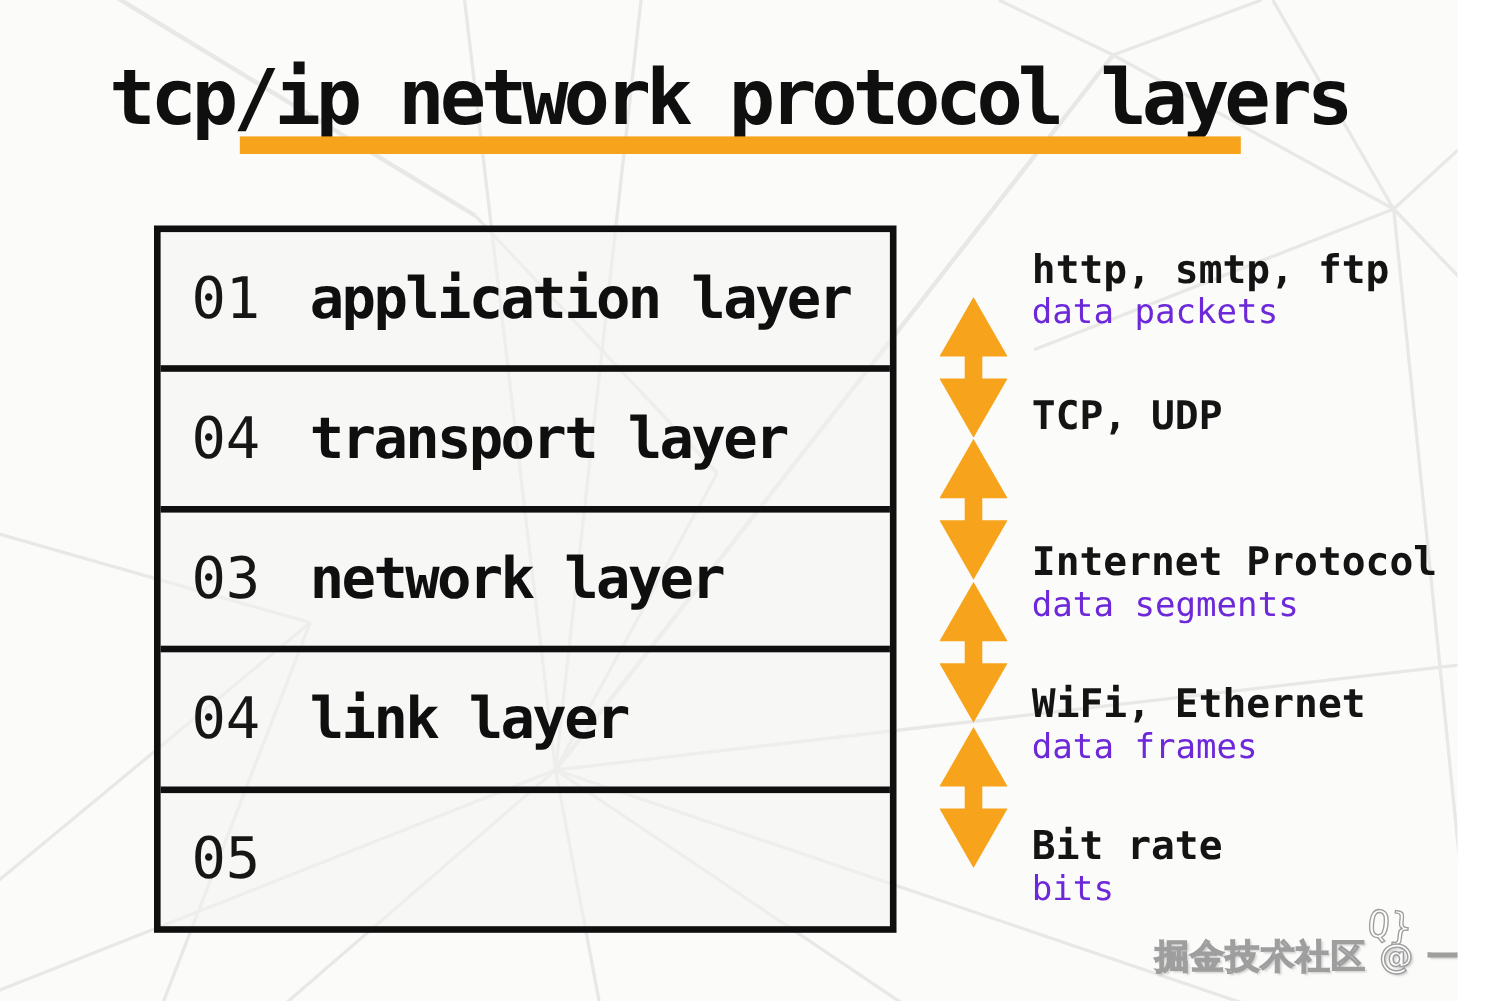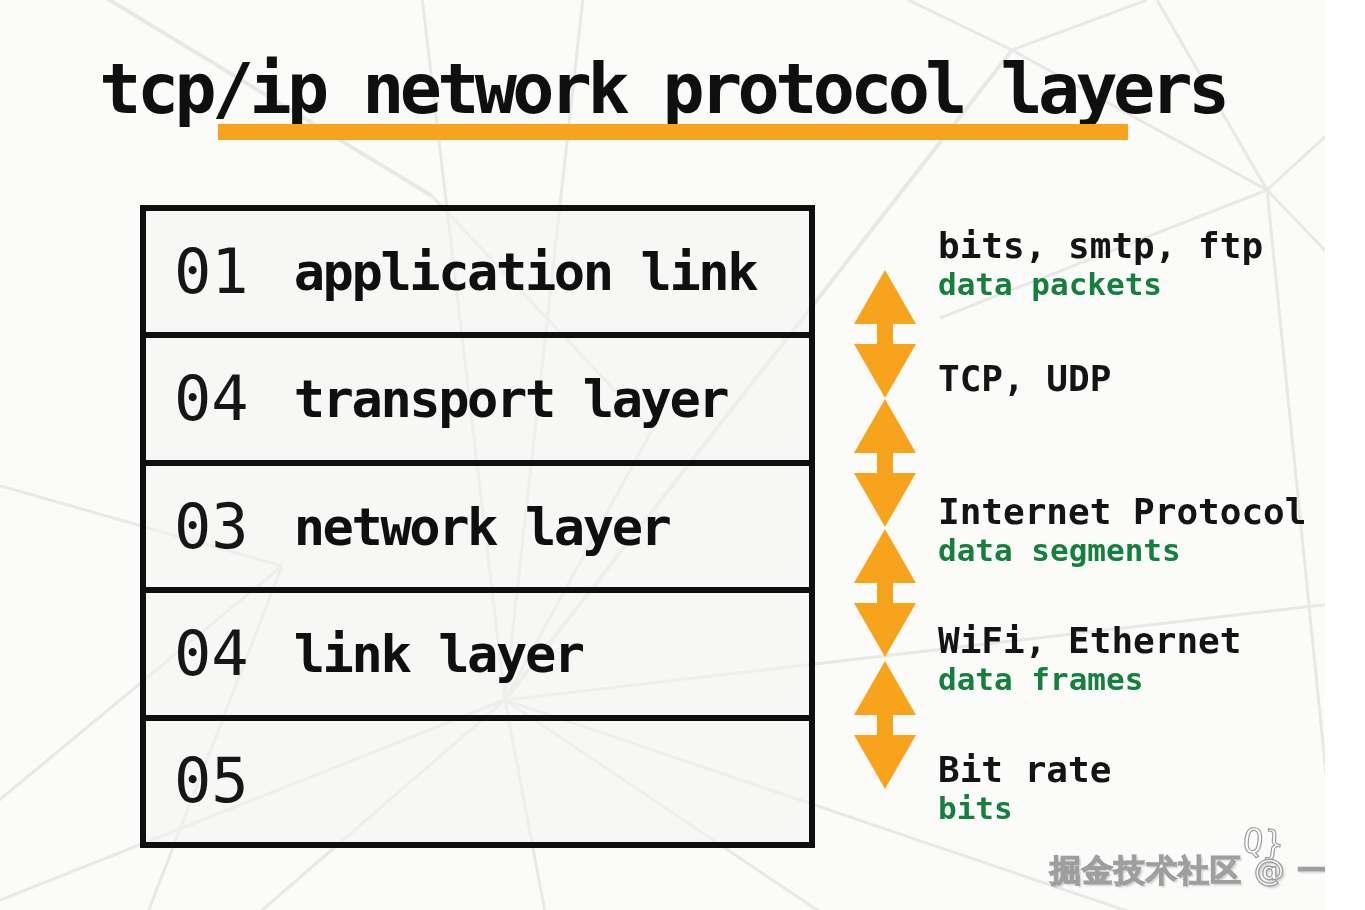--- a/index.html
+++ b/index.html
@@ -17,32 +17,32 @@
   .title-underline{position:absolute;left:218px;top:124px;width:910px;height:16px;
          background:var(--accent,#F7A41C);}
 
   .stack{position:absolute;left:140px;top:205px;width:675px;height:643px;
          border:6px solid var(--ink,#0f0f0f);box-sizing:border-box;
          display:flex;flex-direction:column;
          background:rgba(243,243,241,0.5);}
   .layer-row{flex:1;display:flex;align-items:center;padding-left:28px;
          border-bottom:6px solid var(--ink,#0f0f0f);box-sizing:border-box;}
   .layer-row:last-child{border-bottom:none;}
-  .layer-num{font-weight:400;font-size:62px;line-height:1;color:#161616;
+  .layer-num{font-weight:400;font-size:52px;line-height:1;color:#161616;
          margin-right:45px;}
   .layer-label{font-weight:700;font-size:52px;line-height:1;letter-spacing:-2.4px;
          color:var(--ink,#0e0e0e);white-space:nowrap;}
 
   .double-arrow{position:absolute;left:854px;width:62px;height:128px;}
   .double-arrow polygon,.double-arrow rect{fill:var(--accent,#F7A41C);}
 
   .annotation{position:absolute;left:938px;white-space:nowrap;}
   .protocols{font-weight:700;font-size:36px;line-height:44px;color:#141414;}
-  .data-unit{font-weight:700;font-size:31px;line-height:40px;margin-top:-4px;
-         color:#15803d;}
+  .data-unit{font-weight:400;font-size:31px;line-height:40px;margin-top:-4px;
+         color:#6d28d9;}
 
   .watermark{position:absolute;left:1050px;top:852px;white-space:nowrap;
          font-family:"DejaVu Sans", sans-serif;font-weight:700;
          font-size:31px;line-height:36px;letter-spacing:1px;
          color:#fdfdfd;-webkit-text-stroke:1.3px #9e9e9e;
          text-shadow:2px 2px 2px rgba(120,120,120,0.35);}
   .wm-glyph{position:absolute;left:1243px;top:822px;
          font-family:"DejaVu Sans Mono", monospace;font-weight:400;font-size:34px;
          color:#fdfdfd;-webkit-text-stroke:1.2px #9e9e9e;
          transform:rotate(6deg);}
@@ -77,21 +77,21 @@
     <line x1="-20" y1="480" x2="282" y2="566"></line>
     <line x1="282" y1="566" x2="148" y2="912"></line>
   </svg>
 
   <div class="title">tcp/ip network protocol layers</div>
   <div class="title-underline"></div>
 
   <div class="stack">
     <div class="layer-row">
       <span class="layer-num">01</span>
-      <span class="layer-label">application link</span>
+      <span class="layer-label">application layer</span>
     </div>
     <div class="layer-row">
       <span class="layer-num">04</span>
       <span class="layer-label">transport layer</span>
     </div>
     <div class="layer-row">
       <span class="layer-num">03</span>
       <span class="layer-label">network layer</span>
     </div>
     <div class="layer-row">
@@ -118,21 +118,21 @@
       <rect x="23" y="48" width="16" height="32"></rect>
       <polygon points="0,74 62,74 31,128"></polygon>
   </svg>
   <svg class="double-arrow" style="top:661px" viewBox="0 0 62 128">
     <polygon points="31,0 62,54 0,54"></polygon>
       <rect x="23" y="48" width="16" height="32"></rect>
       <polygon points="0,74 62,74 31,128"></polygon>
   </svg>
 
   <div class="annotation" style="top:224px">
-    <div class="protocols">bits, smtp, ftp</div>
+    <div class="protocols">http, smtp, ftp</div>
     <div class="data-unit">data packets</div>
   </div>
   <div class="annotation" style="top:357px">
     <div class="protocols">TCP, UDP</div>
   </div>
   <div class="annotation" style="top:490px">
     <div class="protocols">Internet Protocol</div>
     <div class="data-unit">data segments</div>
   </div>
   <div class="annotation" style="top:748px">

